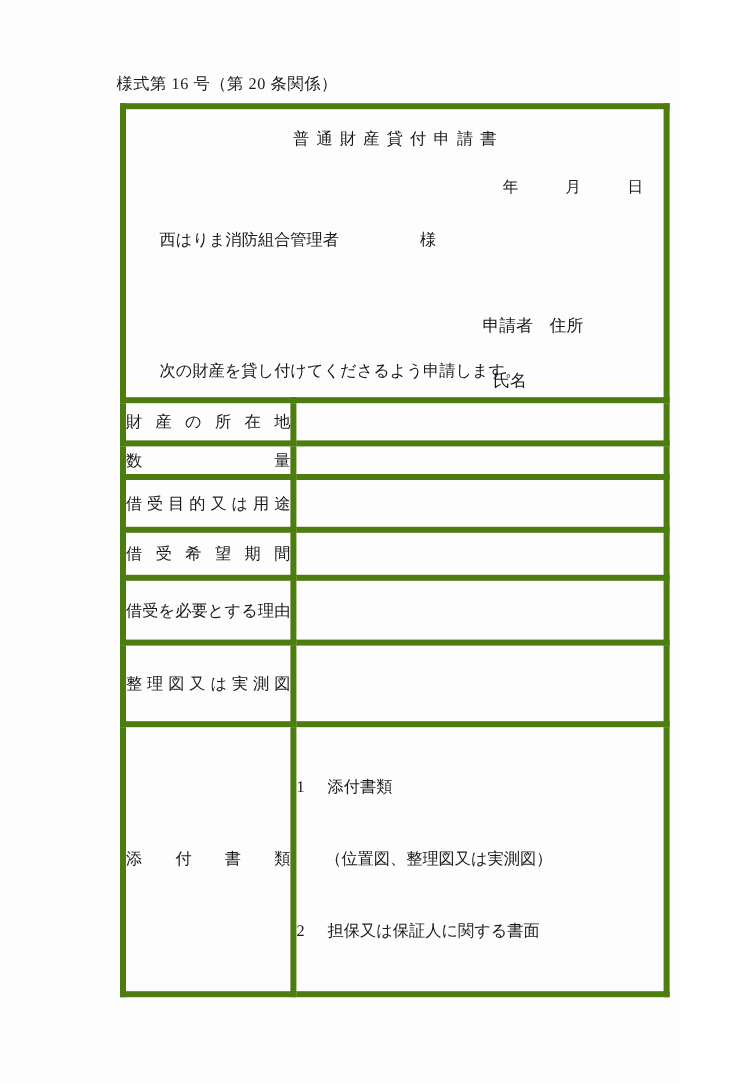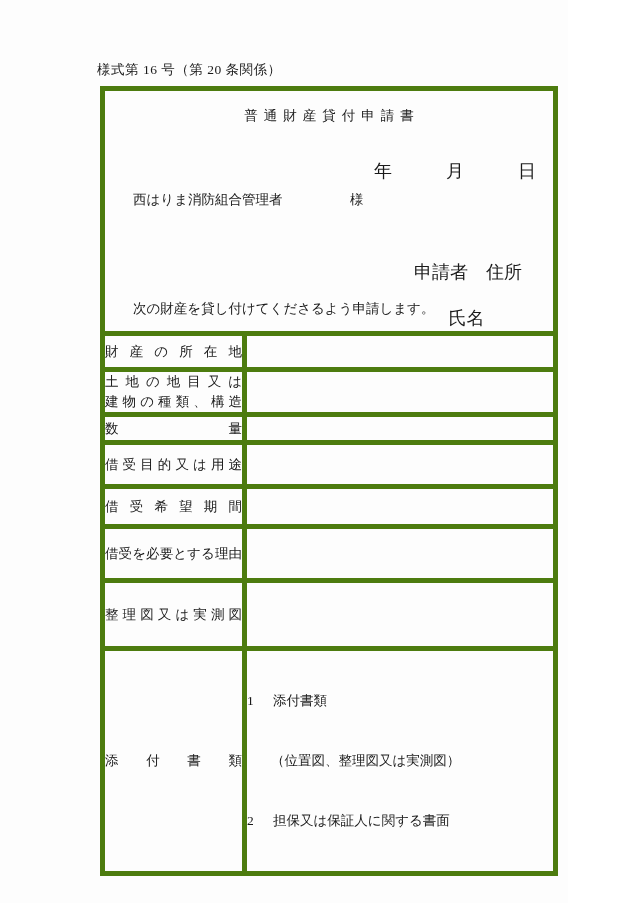--- a/index.html
+++ b/index.html
@@ -60,39 +60,38 @@
     left: 0; right: 0;
     top: 16px;
     text-align: center;
     font-size: 13.5px;
     letter-spacing: 6px;
     text-indent: 6px;
   }
   .date-line {
     position: absolute;
     right: 17px;
-    top: 68px;
-    font-size: 18px;
+    top: 56px;
+    font-size: 13px;
     white-space: pre;
   }
   .addressee {
     position: absolute;
     left: 28px;
     top: 100px;
     font-size: 13.5px;
     white-space: pre;
   }
   .applicant {
     position: absolute;
     left: 255px;
     top: 147px;
-    font-size: 18px;
+    font-size: 14px;
     white-space: pre;
     line-height: 23px;
-    text-align: center;
   }
   .applicant .name-row {
     display: block;
     padding-left: 51px;
   }
   .intro-text {
     position: absolute;
     left: 28px;
     top: 209px;
     font-size: 13.5px;
@@ -189,29 +188,20 @@
         </td>
       </tr>
 
       <tr class="r-location">
         <td class="label-cell">
           <span class="label-inner">財産の所在地</span>
         </td>
         <td class="value-cell"></td>
       </tr>
 
-      <tr class="r-category">
-        <td class="label-cell">
-          <span class="label-inner two-line">
-            <span>土地の地目又は</span>
-            <span>建物の種類、構造</span>
-          </span>
-        </td>
-        <td class="value-cell"></td>
-      </tr>
 
       <tr class="r-quantity">
         <td class="label-cell">
           <span class="label-inner">数量</span>
         </td>
         <td class="value-cell"></td>
       </tr>
 
       <tr class="r-purpose">
         <td class="label-cell">

